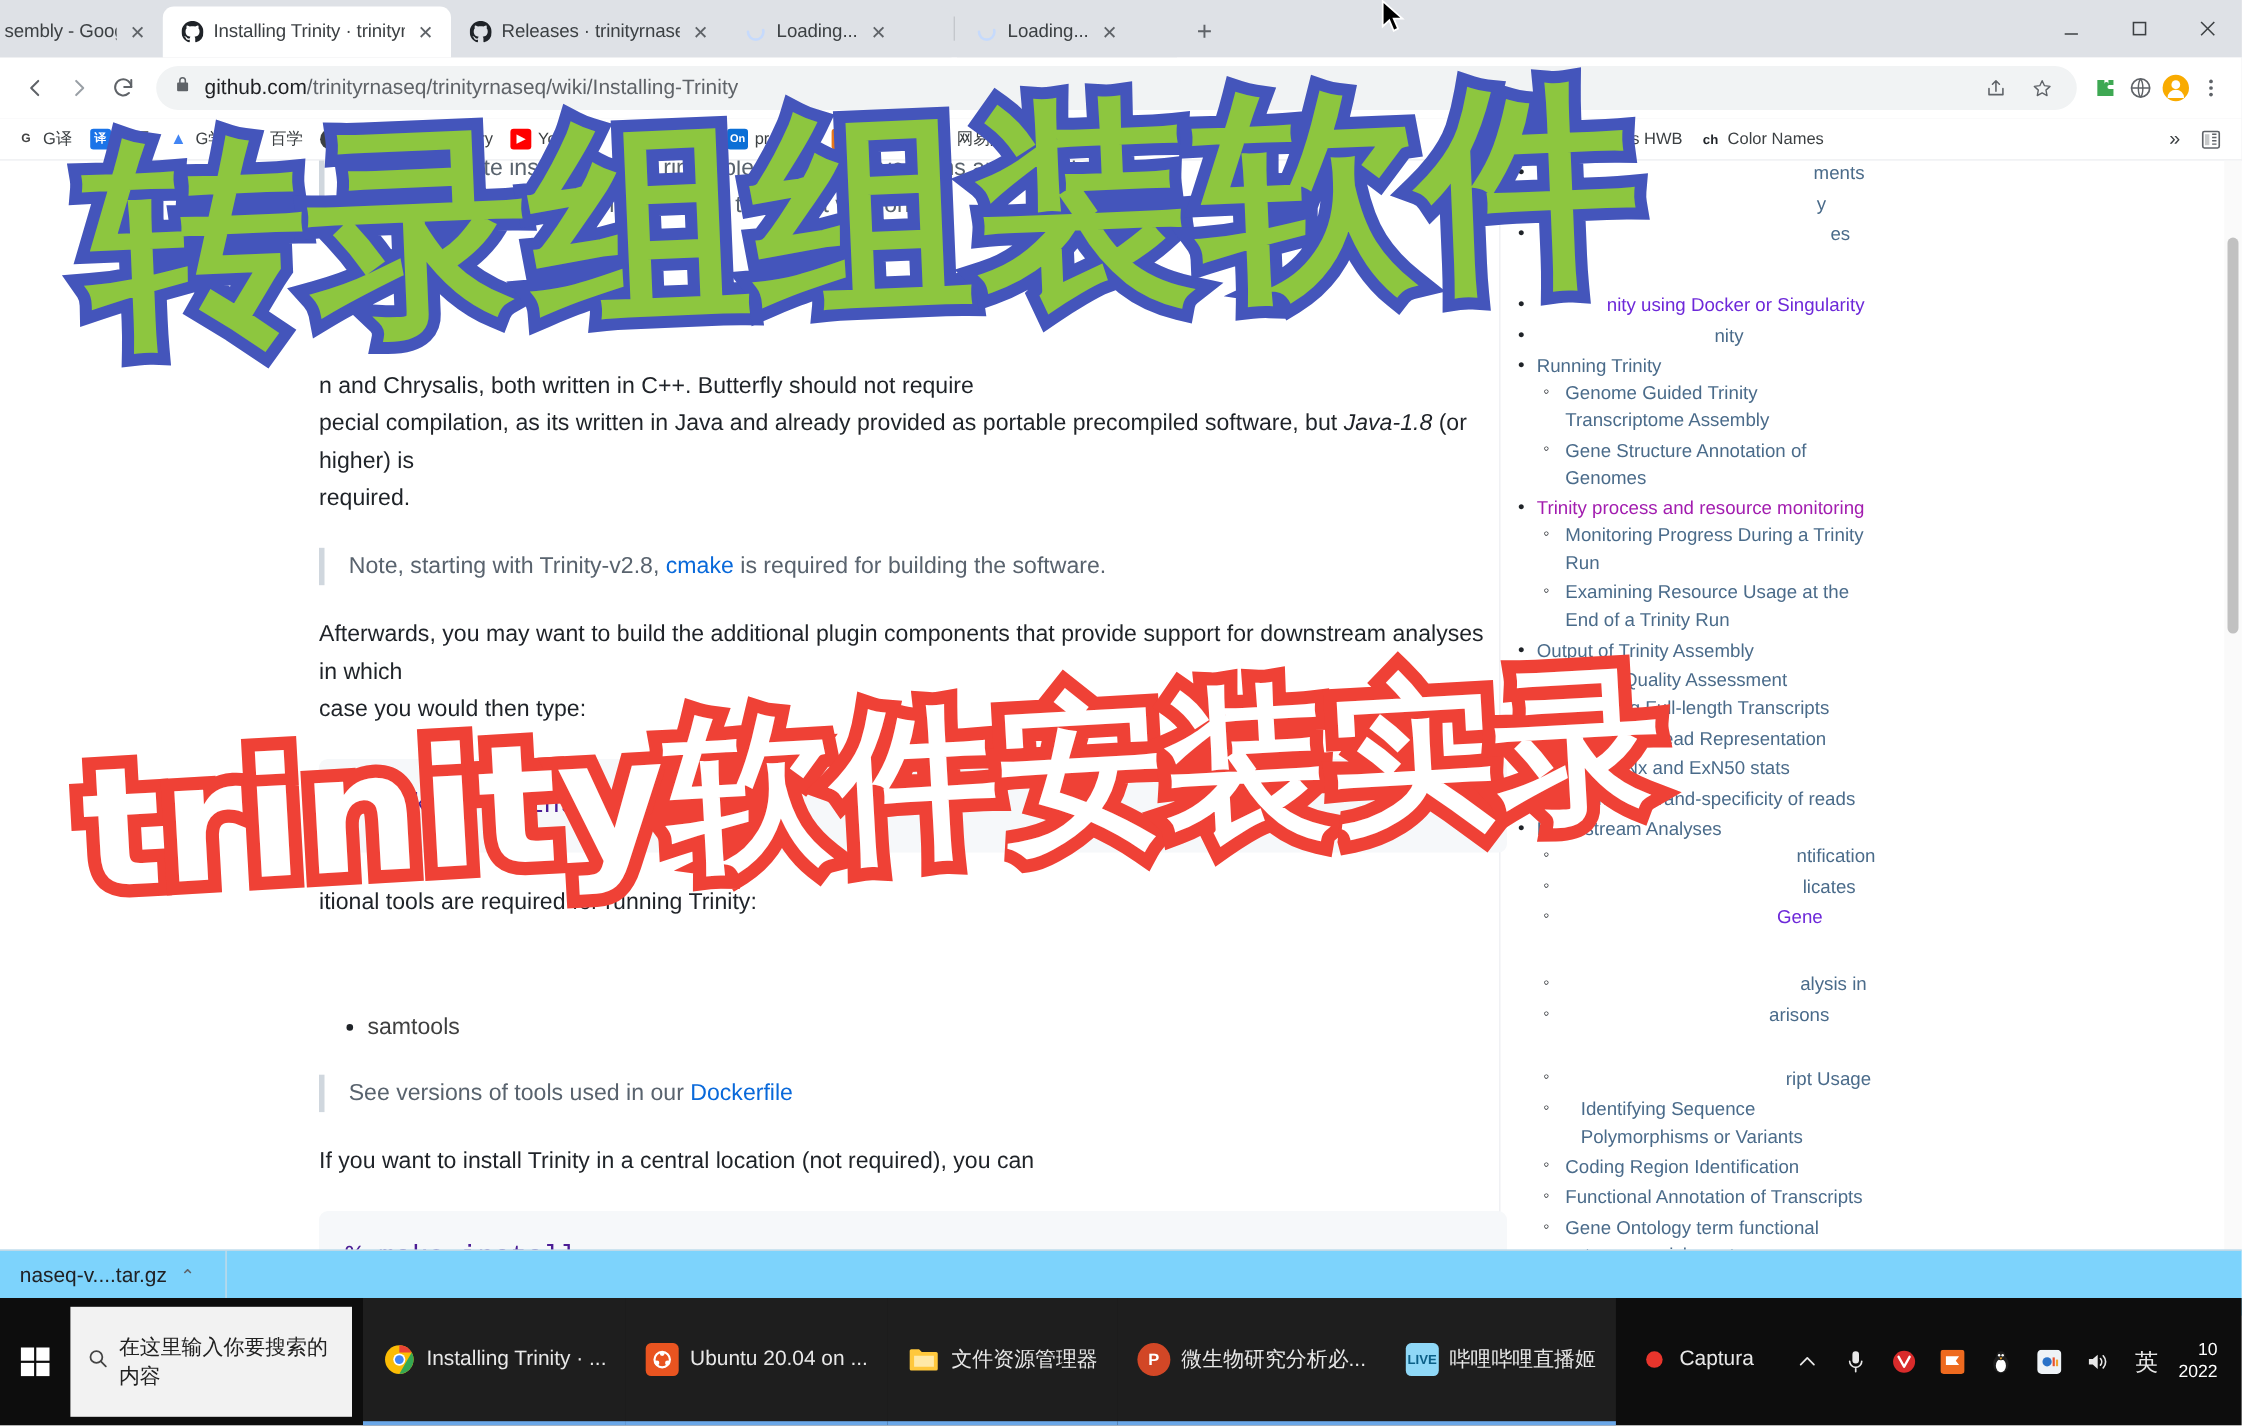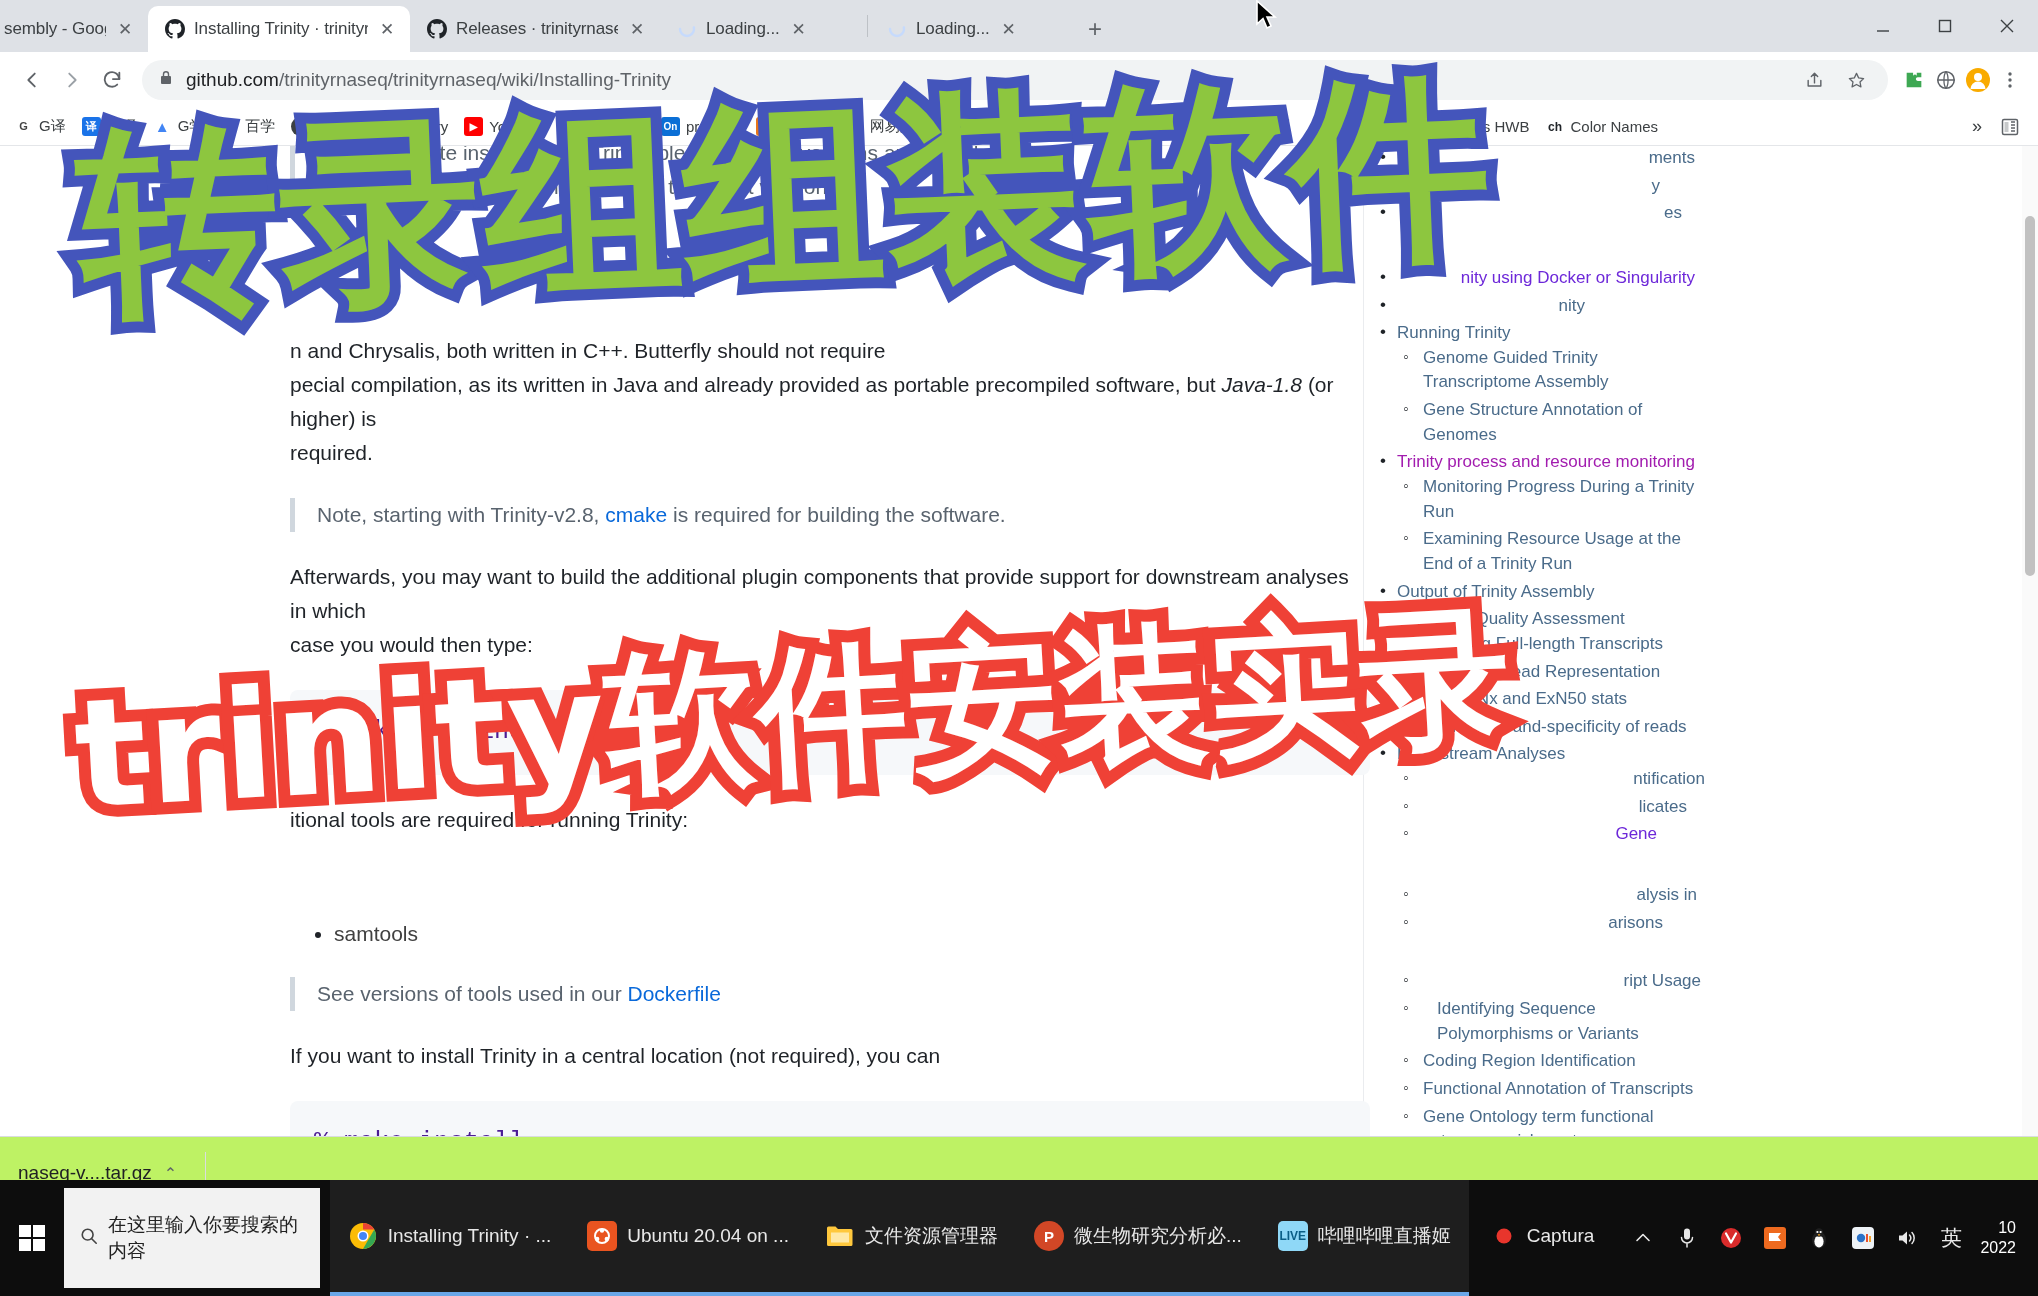--- a/index.html
+++ b/index.html
@@ -166,22 +166,22 @@
     -webkit-text-stroke: 24px #ef4136;
     paint-order: stroke fill;
     transform: rotate(-3.2deg);
     letter-spacing:1px;
     font-family:"DejaVu Sans", sans-serif;
   }
 
   
   .shelf {
     position:absolute; left:0; bottom:100px; width:2038px; height:60px;
-    background:#bef264; border-top:1px solid #dadce0;
-    display:flex; align-items:flex-end; padding-left:0;
+    background:#7dd3fc; border-top:1px solid #dadce0;
+    display:flex; align-items:flex-start; padding-left:0;
   }
   .dl-item {
     display:flex; align-items:center; gap:12px;
     padding:0 18px; height:46px; font-size:19px; color:#202124;
   }
   .dl-caret { color:#5f6368; font-size:16px; }
   .shelf-sep { width:1px; height:44px; background:#dadce0; margin-left:10px; }
 
   
   .taskbar {

